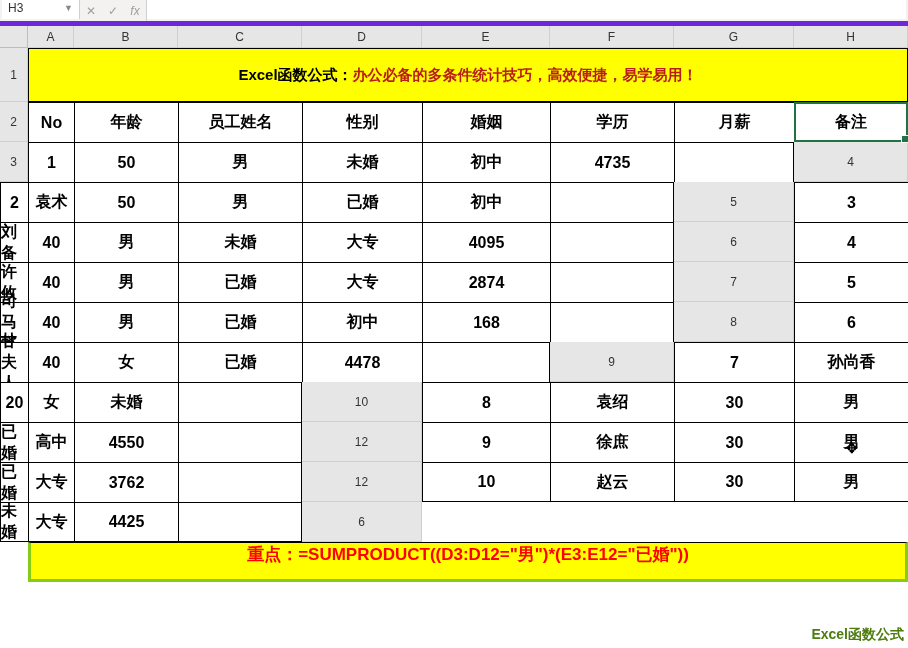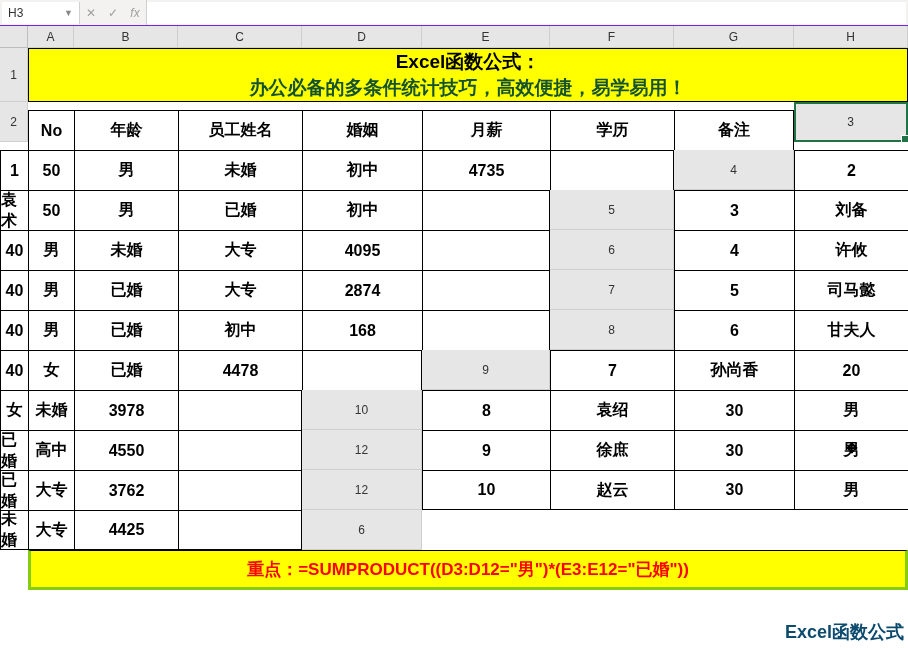--- a/index.html
+++ b/index.html
@@ -9,24 +9,24 @@
     width: 908px;
     height: 648px;
     overflow: hidden;
     position: relative;
     user-select: none;
   }
 
   
   .formula-bar {
     display: flex;
-    align-items: flex-start;
+    align-items: flex-end;
     height: 26px;
     background: #f3f2f1;
-    border-bottom: 1px solid #6d28d9;
+    border-bottom: 5px solid #6d28d9;
     font-size: 12px;
     color: #333;
   }
   .name-box {
     width: 78px;
     padding: 0 6px;
     border-right: 1px solid #d0d0d0;
     background: #fff;
     height: 22px;
     line-height: 22px;
@@ -75,43 +75,42 @@
   .colhdr { height: 22px; }
   .rowhdr { justify-content: center; }
 
   
   .title-row {
     grid-column: 2 / span 8;
     background: #ffff00;
     display: flex;
     align-items: center;
     justify-content: center;
-    font-size: 19px;
+    font-size: 15px;
     font-weight: bold;
     height: 54px;
     border: 1px solid #000;
-    flex-direction: column;
   }
   .title-row .bk { color:#000; }
-  .title-row .rd { color:#14532d; }
+  .title-row .rd { color:#b91c1c; }
 
   
   .tcell {
     display: flex;
     align-items: center;
     justify-content: center;
     font-size: 16px;
     font-weight: bold;
     border-left: 1px solid #000;
     border-top: 1px solid #000;
     background: #fff;
   }
   .tcell.last-col { border-right: 1px solid #000; }
   .tcell.last-row { border-bottom: 1px solid #000; }
-  .thdr { height: 40px; margin-top: 8px; }
+  .thdr { height: 40px; }
   .tdata { height: 40px; }
 
   .row-h1 { height: 54px; }
   .row-h2 { height: 40px; }
   .row-hd { height: 40px; }
   .row-hf { height: 40px; }
 
   
   .active-cell {
     position: absolute;
@@ -128,38 +127,38 @@
     height: 6px;
     background: #217346;
     border: 1px solid #fff;
   }
 
   
   .footer-row {
     grid-column: 2 / span 8;
     background: #ffff00;
     display: flex;
-    align-items: center;
+    align-items: flex-start;
     justify-content: center;
     font-size: 17px;
     font-weight: bold;
     color: #ff0000;
     height: 40px;
     border: 3px solid #84cc16;
     border-top: 1px solid #000;
     position: relative;
   }
 
   .watermark {
     position: absolute;
     right: 4px;
     bottom: 4px;
-    font-size: 18px;
-    font-weight: bold;
-    color: #0c4a6e;
+    font-size: 14px;
+    font-weight: bold;
+    color: #4d7c0f;
     text-shadow: 0 0 3px #fff, 0 0 3px #fff;
     pointer-events: none;
     z-index: 20;
   }
 
   .cursor-cross {
     position: absolute;
     font-size: 14px;
     color: #000;
     pointer-events: none;
@@ -198,23 +197,24 @@
   <div class="rowhdr row-h1">1</div>
   <div class="title-row">
     <span class="bk">Excel函数公式：</span>
     <span class="rd">办公必备的多条件统计技巧，高效便捷，易学易用！</span>
   </div>
 
   <div class="rowhdr row-h2">2</div>
   <div class="tcell thdr">No</div>
   <div class="tcell thdr">年龄</div>
   <div class="tcell thdr">员工姓名</div>
+  <div class="tcell thdr">性别</div>
   <div class="tcell thdr">婚姻</div>
+  <div class="tcell thdr">学历</div>
   <div class="tcell thdr">月薪</div>
-  <div class="tcell thdr">学历</div>
   <div class="tcell thdr last-col">备注</div>
 
   <div class="rowhdr row-hd">3</div>
   <div class="tcell tdata">1</div>
   <div class="tcell tdata">50</div>
   <div class="tcell tdata">男</div>
   <div class="tcell tdata">未婚</div>
   <div class="tcell tdata">初中</div>
   <div class="tcell tdata">4735</div>
   <div class="tcell tdata last-col"></div>
@@ -266,21 +266,20 @@
   <div class="tcell tdata">已婚</div>
   <div class="tcell tdata">4478</div>
   <div class="tcell tdata last-col"></div>
 
   <div class="rowhdr row-hd">9</div>
   <div class="tcell tdata">7</div>
   <div class="tcell tdata">孙尚香</div>
   <div class="tcell tdata">20</div>
   <div class="tcell tdata">女</div>
   <div class="tcell tdata">未婚</div>
-  <div class="tcell tdata">3978</div>
   <div class="tcell tdata last-col"></div>
 
   <div class="rowhdr row-hd">10</div>
   <div class="tcell tdata">8</div>
   <div class="tcell tdata">袁绍</div>
   <div class="tcell tdata">30</div>
   <div class="tcell tdata">男</div>
   <div class="tcell tdata">已婚</div>
   <div class="tcell tdata">高中</div>
   <div class="tcell tdata">4550</div>

